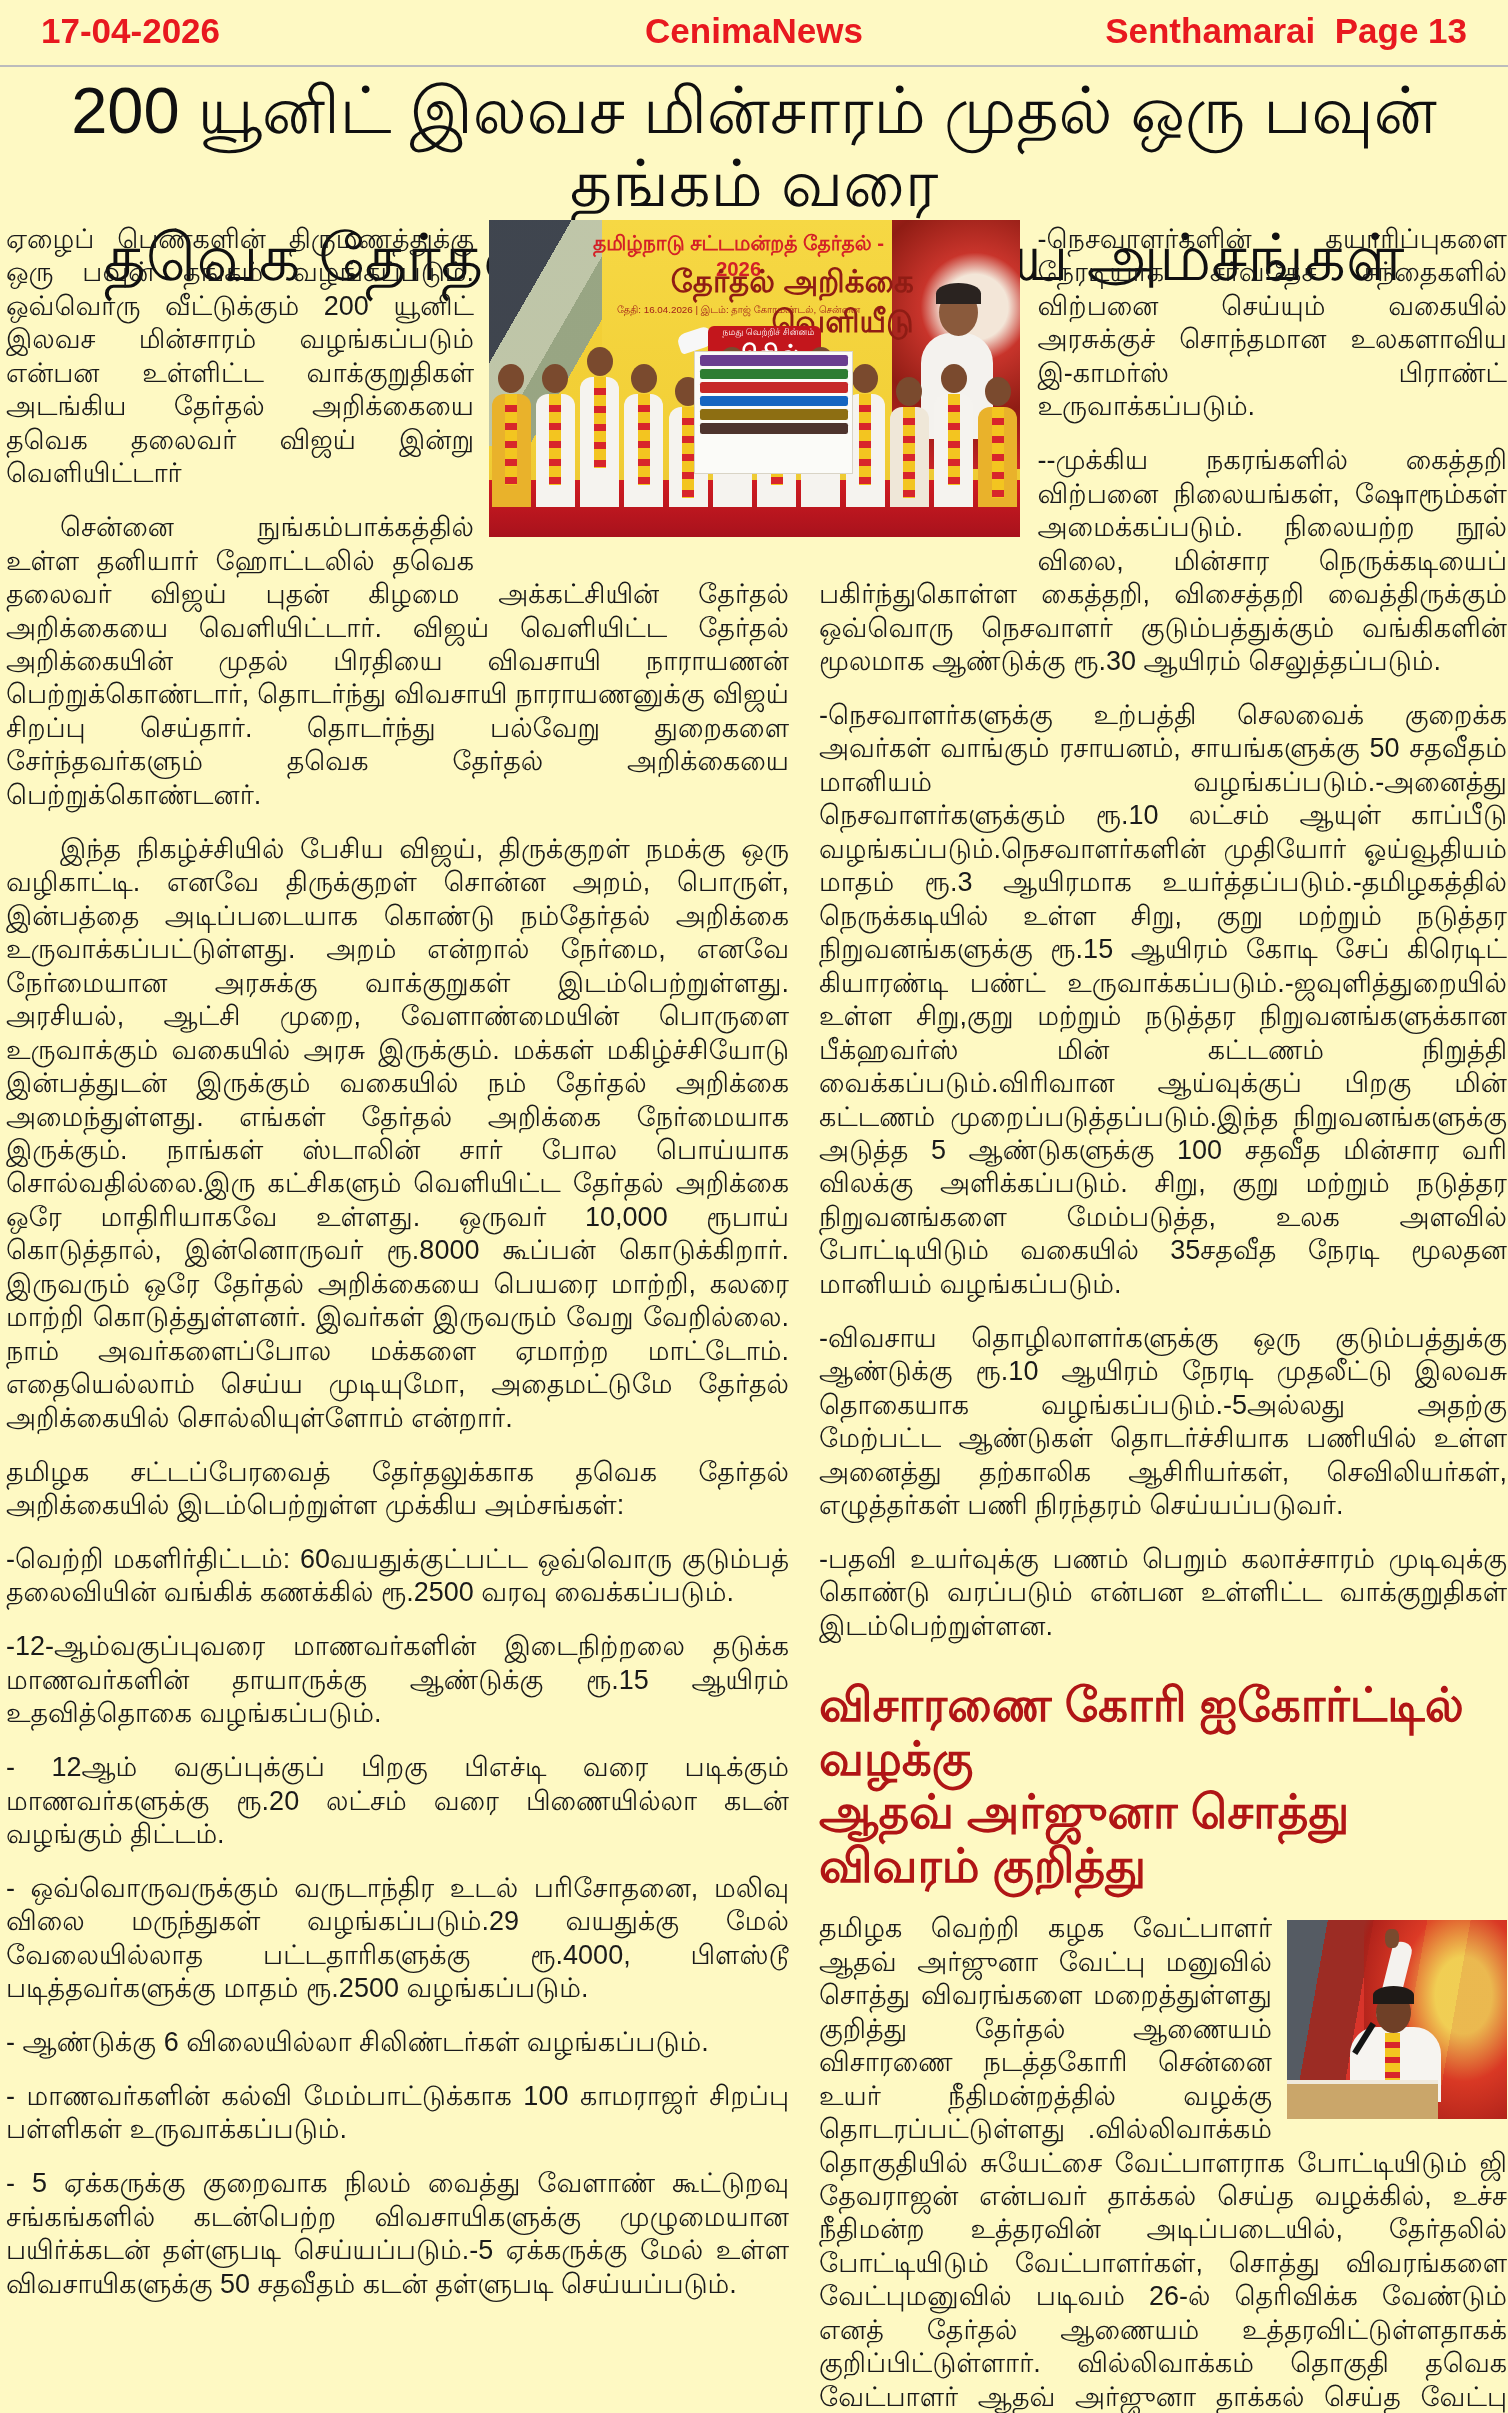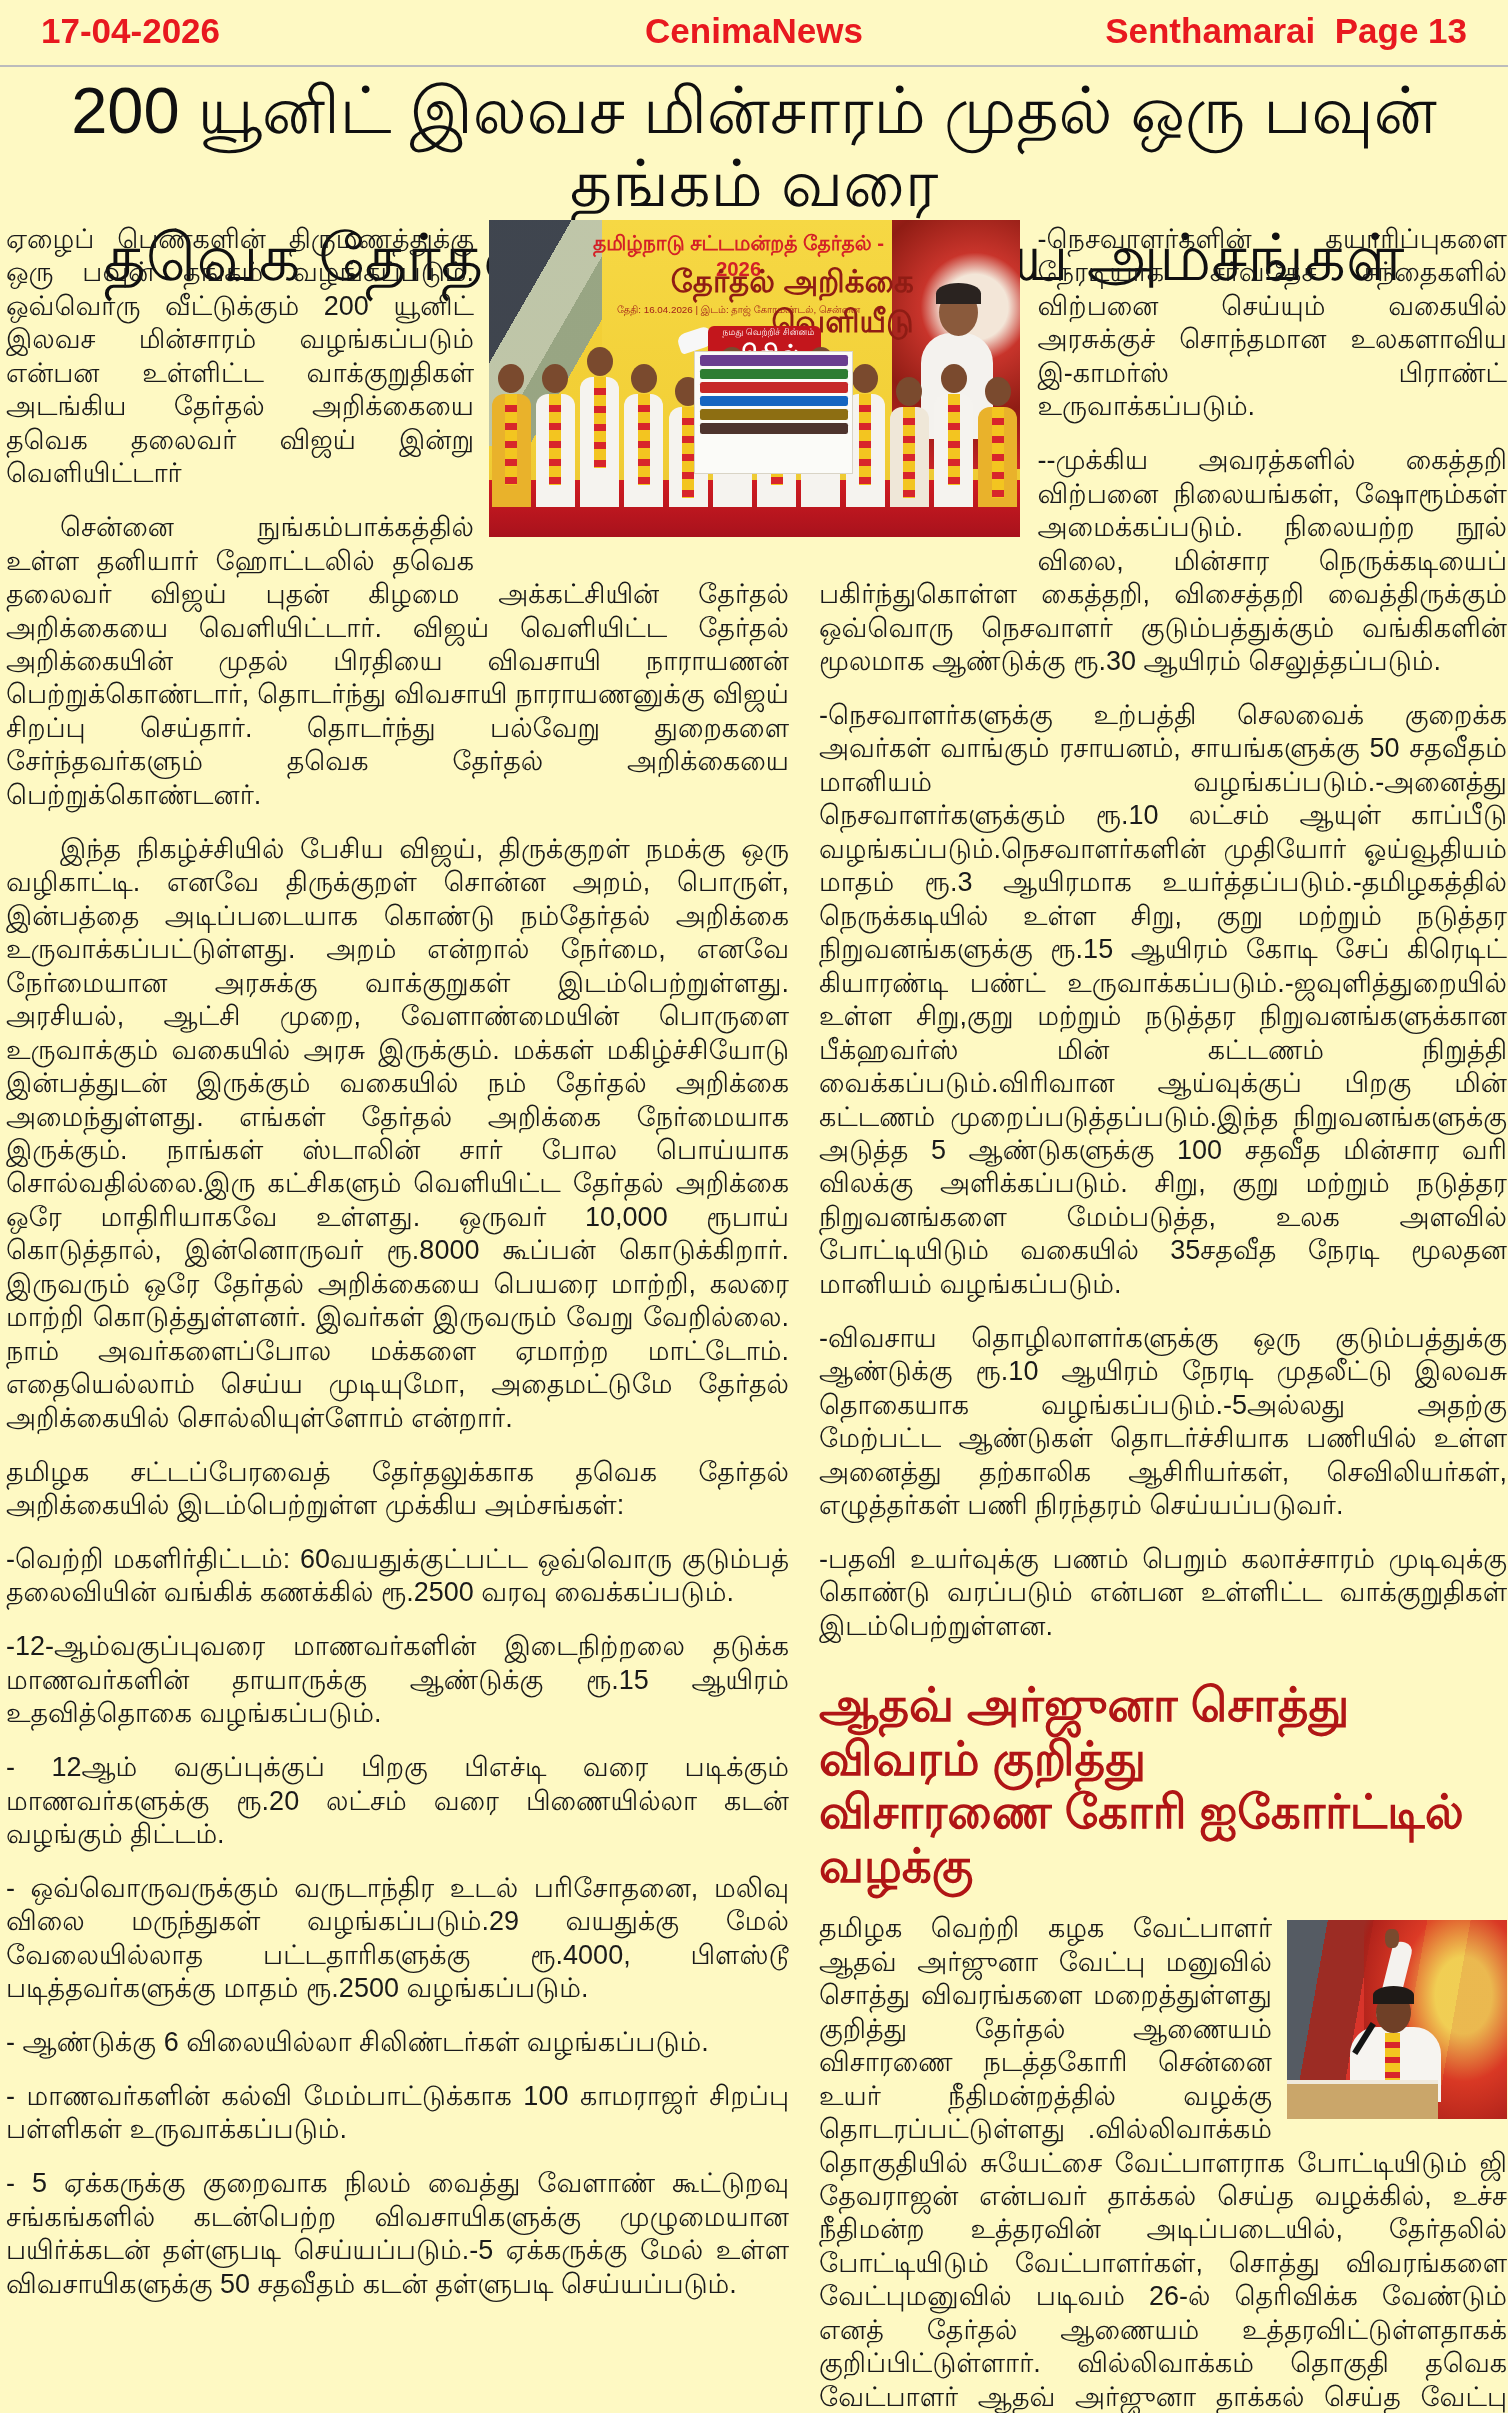--- a/index.html
+++ b/index.html
@@ -197,28 +197,28 @@
       <div class="row" style="background:#c62828"></div>
       <div class="row" style="background:#1565c0"></div>
       <div class="row" style="background:#8d6e12"></div>
       <div class="row" style="background:#4e342e"></div>
     </div>
   </div>
 
   <div class="col col-right">
     <div class="cutout-l"></div>
     <p>-நெசவாளர்களின் தயாரிப்புகளை நேரடியாக சர்வதேச சந்தைகளில் விற்பனை செய்யும் வகையில் அரசுக்குச் சொந்தமான உலகளாவிய இ-காமர்ஸ் பிராண்ட் உருவாக்கப்படும்.</p>
-    <p>--முக்கிய அவரத்களில் கைத்தறி விற்பனை நிலையங்கள், ஷோரூம்கள் அமைக்கப்படும். நிலையற்ற நூல் விலை, மின்சார நெருக்கடியைப் பகிர்ந்துகொள்ள கைத்தறி, விசைத்தறி வைத்திருக்கும் ஒவ்வொரு நெசவாளர் குடும்பத்துக்கும் வங்கிகளின் மூலமாக ஆண்டுக்கு ரூ.30 ஆயிரம் செலுத்தப்படும்.</p>
+    <p>--முக்கிய நகரங்களில் கைத்தறி விற்பனை நிலையங்கள், ஷோரூம்கள் அமைக்கப்படும். நிலையற்ற நூல் விலை, மின்சார நெருக்கடியைப் பகிர்ந்துகொள்ள கைத்தறி, விசைத்தறி வைத்திருக்கும் ஒவ்வொரு நெசவாளர் குடும்பத்துக்கும் வங்கிகளின் மூலமாக ஆண்டுக்கு ரூ.30 ஆயிரம் செலுத்தப்படும்.</p>
     <p>-நெசவாளர்களுக்கு உற்பத்தி செலவைக் குறைக்க அவர்கள் வாங்கும் ரசாயனம், சாயங்களுக்கு 50 சதவீதம் மானியம் வழங்கப்படும்.-அனைத்து நெசவாளர்களுக்கும் ரூ.10 லட்சம் ஆயுள் காப்பீடு வழங்கப்படும்.நெசவாளர்களின் முதியோர் ஓய்வூதியம் மாதம் ரூ.3 ஆயிரமாக உயர்த்தப்படும்.-தமிழகத்தில் நெருக்கடியில் உள்ள சிறு, குறு மற்றும் நடுத்தர நிறுவனங்களுக்கு ரூ.15 ஆயிரம் கோடி சேப் கிரெடிட் கியாரண்டி பண்ட் உருவாக்கப்படும்.-ஜவுளித்துறையில் உள்ள சிறு,குறு மற்றும் நடுத்தர நிறுவனங்களுக்கான பீக்ஹவர்ஸ் மின் கட்டணம் நிறுத்தி வைக்கப்படும்.விரிவான ஆய்வுக்குப் பிறகு மின் கட்டணம் முறைப்படுத்தப்படும்.இந்த நிறுவனங்களுக்கு அடுத்த 5 ஆண்டுகளுக்கு 100 சதவீத மின்சார வரி விலக்கு அளிக்கப்படும். சிறு, குறு மற்றும் நடுத்தர நிறுவனங்களை மேம்படுத்த, உலக அளவில் போட்டியிடும் வகையில் 35சதவீத நேரடி மூலதன மானியம் வழங்கப்படும்.</p>
     <p>-விவசாய தொழிலாளர்களுக்கு ஒரு குடும்பத்துக்கு ஆண்டுக்கு ரூ.10 ஆயிரம் நேரடி முதலீட்டு இலவசு தொகையாக வழங்கப்படும்.-5அல்லது அதற்கு மேற்பட்ட ஆண்டுகள் தொடர்ச்சியாக பணியில் உள்ள அனைத்து தற்காலிக ஆசிரியர்கள், செவிலியர்கள், எழுத்தர்கள் பணி நிரந்தரம் செய்யப்படுவர்.</p>
     <p>-பதவி உயர்வுக்கு பணம் பெறும் கலாச்சாரம் முடிவுக்கு கொண்டு வரப்படும் என்பன உள்ளிட்ட வாக்குறுதிகள் இடம்பெற்றுள்ளன.</p>
 
     <div class="a2-headline">
+      <div>விசாரணை கோரி ஐகோர்ட்டில் வழக்கு</div>
       <div>ஆதவ் அர்ஜுனா சொத்து விவரம் குறித்து</div>
-      <div>விசாரணை கோரி ஐகோர்ட்டில் வழக்கு</div>
     </div>
 
     <div>
 
       <div class="photo2">
         <div class="flame"></div>
         <div class="arm"></div>
         <div class="hand"></div>
         <div class="torso"></div>
         <div class="scarf2"></div>

